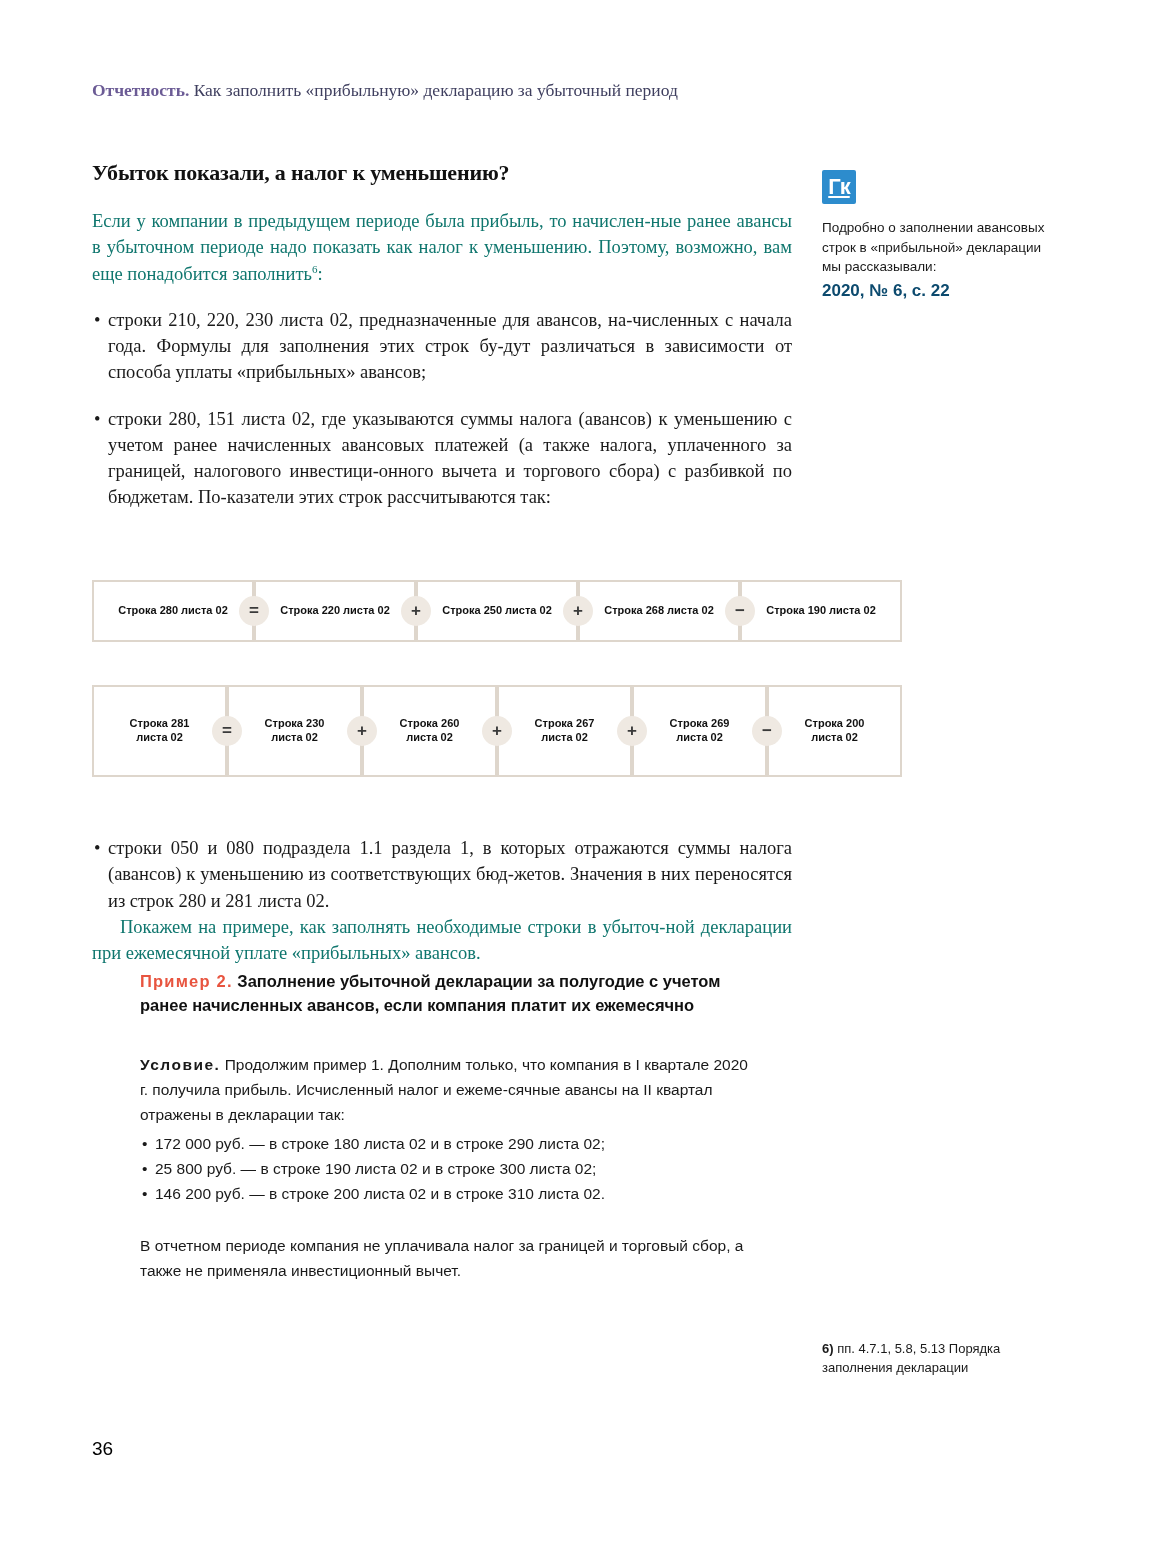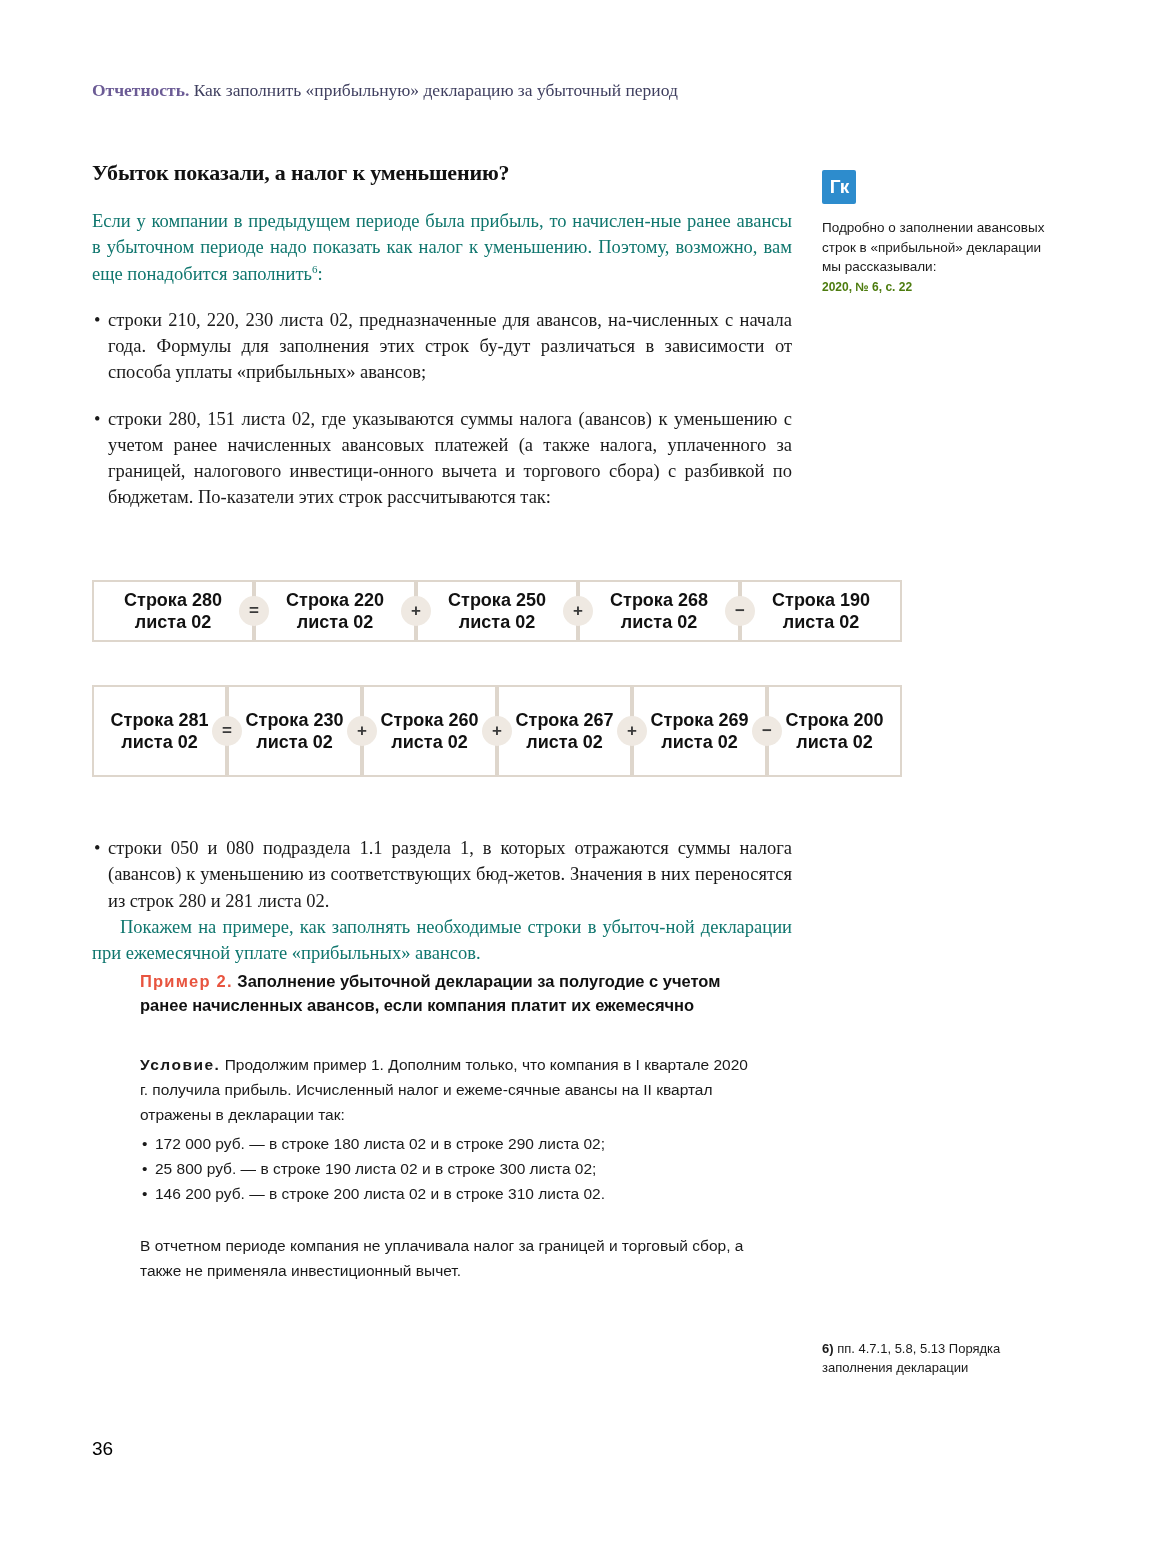--- a/index.html
+++ b/index.html
@@ -89,60 +89,61 @@
     top: 170px;
     width: 230px;
   }
   .gk-logo {
     width: 34px;
     height: 34px;
     background: #2d8ccd;
     color: #fff;
     font-family: "Liberation Sans", sans-serif;
     font-weight: bold;
-    font-size: 19px;
+    font-size: 22px;
     display: flex;
     align-items: center;
     justify-content: center;
     border-radius: 2px;
     margin-bottom: 14px;
     letter-spacing: -1px;
+    text-decoration: underline;
   }
   .sidebar-text {
     font-family: "Liberation Sans", sans-serif;
     font-size: 13.5px;
     line-height: 1.45;
     color: #1a1a1a;
   }
   .sidebar-ref {
     font-family: "Liberation Sans", sans-serif;
-    font-size: 12px;
+    font-size: 17px;
     font-weight: bold;
     line-height: 1.45;
-    color: #4d7c0f;
+    color: #0c4a6e;
     margin-top: 2px;
   }
 
   
   .formula-wrap {
     position: absolute;
     left: 92px;
     width: 952px;
   }
   .formula-row {
     display: flex;
     align-items: center;
     justify-content: flex-start;
   }
   .fbox {
     border: 2px solid #ded6cc;
     background: #ffffff;
     font-family: "Liberation Sans", sans-serif;
     font-weight: bold;
-    font-size: 18px;
+    font-size: 11px;
     color: #111;
     display: flex;
     align-items: center;
     justify-content: center;
     text-align: center;
     box-sizing: border-box;
     line-height: 1.25;
   }
   .formula1 .fbox {
     height: 62px;

